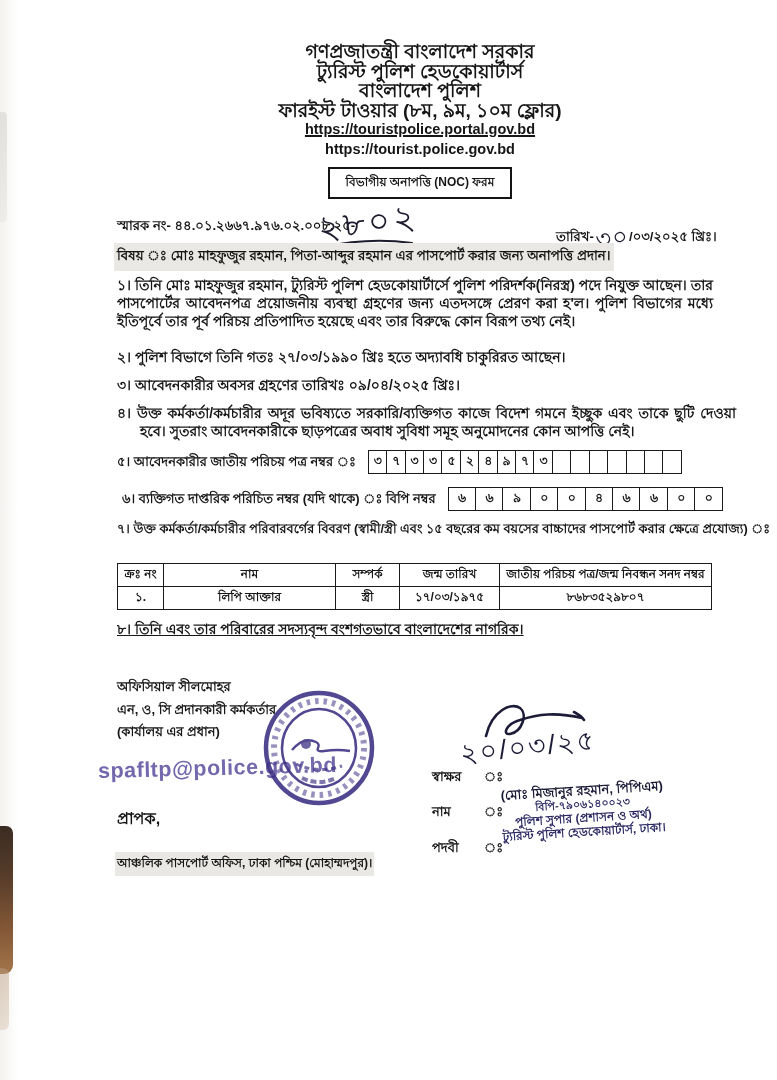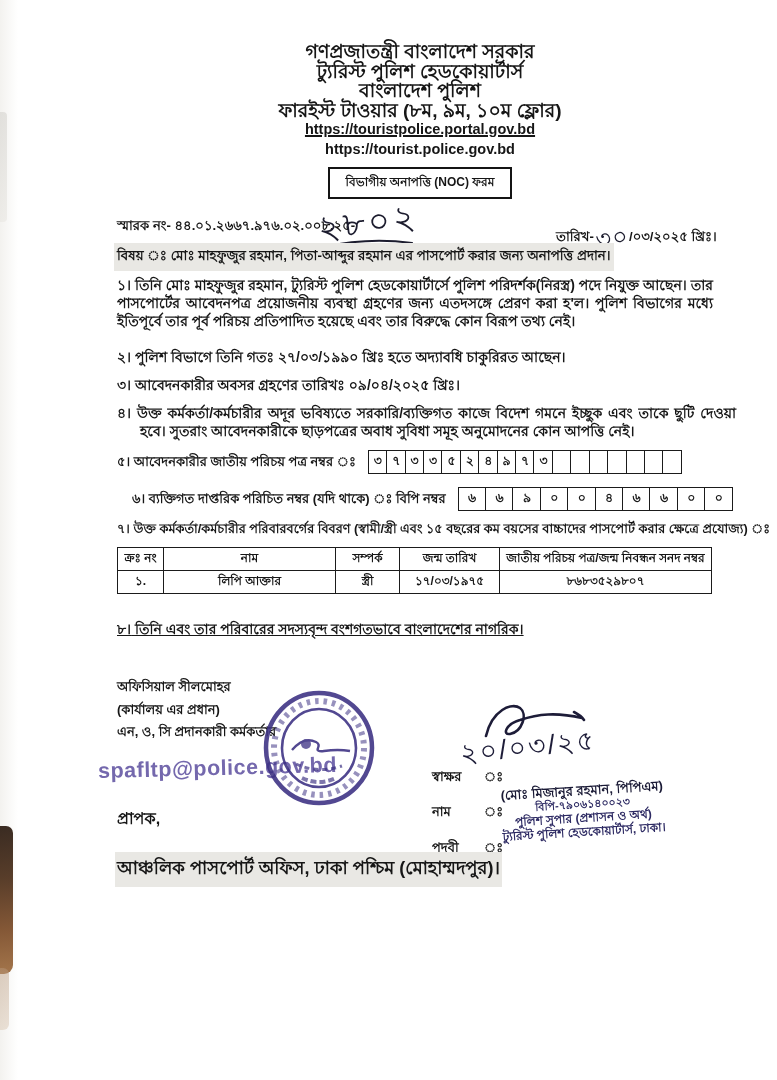--- a/index.html
+++ b/index.html
@@ -45,33 +45,33 @@
   
   .para{left:117px;width:596px;font-size:14px;font-weight:bold;line-height:18px;text-align:justify;}
   .p1{top:276px;}
   .p2{top:348px;white-space:nowrap;text-align:left;}
   .p3{top:376px;white-space:nowrap;text-align:left;}
   .p4{top:404px;padding-left:23px;text-indent:-23px;}
   .p8{top:620px;white-space:nowrap;text-align:left;text-decoration:underline;}
   
   .boxrow{display:flex;align-items:center;}
   .row5{left:117px;top:450px;}
-  .row6{left:132px;top:487px;text-align:right;}
+  .row6{left:122px;top:487px;text-align:right;}
   .boxrow .label{font-size:13px;font-weight:bold;white-space:nowrap;margin-right:12px;}
   .cells{display:flex;}
   .cells .cell{
     width:18px;height:22px;border:1.6px solid #1b1b1b;margin-right:-1.6px;
     font-size:12.5px;font-weight:bold;display:flex;align-items:center;justify-content:center;
     background:#fff;
   }
   .cells.wide .cell{width:27px;}
   
   .p7{left:117px;top:519px;font-size:12.8px;font-weight:bold;white-space:nowrap;}
   .family-table{left:117px;top:547px;}
-  table{border-collapse:collapse;table-layout:fixed;}
+  table{border-collapse:collapse;table-layout:fixed;margin-top:16px;}
   th,td{
     border:1.7px solid #1b1b1b;font-size:12px;font-weight:bold;text-align:center;
     height:22px;padding:0 2px;overflow:hidden;white-space:nowrap;
   }
   
   .seal-text{left:117px;top:676px;font-size:13px;font-weight:bold;line-height:22.5px;}
   .email{
     left:98px;top:756px;font-size:21.5px;font-weight:bold;color:#7468ad;
     transform:rotate(-1.5deg);letter-spacing:0.5px;
   }
@@ -87,21 +87,21 @@
     transform:rotate(-6deg);letter-spacing:2px;
   }
   .stamp-block{left:458px;top:783px;width:250px;text-align:center;transform:rotate(-3.5deg);}
   .stamp-block .n1{font-size:13px;font-weight:bold;color:#191935;line-height:15px;}
   .stamp-block .n2{font-size:11px;font-weight:bold;color:#2d2a63;line-height:13px;}
   .stamp-block .n3{font-size:12px;font-weight:bold;color:#2d2a63;line-height:14px;}
   .stamp-block .n4{font-size:12px;font-weight:bold;color:#2d2a63;line-height:14px;}
   
   .recip1{left:117px;top:806px;font-size:16px;font-weight:bold;}
   .recip2{
-    left:117px;top:854px;font-size:18px;font-weight:bold;white-space:nowrap;
+    left:117px;top:854px;font-size:12px;font-weight:bold;white-space:nowrap;
     background:#e9e8e4;box-shadow:0 0 0 2px #e9e8e4;
   }
   
   .artifact-main{
     left:0;top:826px;width:13px;height:148px;border-radius:0 7px 9px 0;
     background:linear-gradient(180deg,#2a1a10 0%,#4a2d18 35%,#7a4a26 70%,#9c6a3c 100%);
     opacity:.92;
   }
   .artifact-smudge{
     left:0;top:968px;width:9px;height:62px;border-radius:0 6px 6px 0;
@@ -212,22 +212,22 @@
             <td>৮৬৮৩৫২৯৮০৭</td>
           </tr>
         </tbody>
     </table>
   </div>
 
   <div class="abs para p8"><span>৮।</span> <span>তিনি এবং তার পরিবারের সদস্যবৃন্দ বংশগতভাবে বাংলাদেশের নাগরিক।</span></div>
 
   <div class="abs seal-text">
     <div>অফিসিয়াল সীলমোহর</div>
+    <div>এন, ও, সি প্রদানকারী কর্মকর্তার</div>
     <div>(কার্যালয় এর প্রধান)</div>
-    <div>এন, ও, সি প্রদানকারী কর্মকর্তার</div>
   </div>
   <div class="abs email">spafltp@police.gov.bd</div>
 
   <svg class="abs seal-svg" width="114" height="116" viewBox="0 0 114 116" opacity="0.88">
     <ellipse cx="57" cy="58" rx="53" ry="55" fill="none" stroke="#3b2f82" stroke-width="4.5"></ellipse>
     <ellipse cx="57" cy="58" rx="37" ry="39" fill="none" stroke="#3b2f82" stroke-width="2.6"></ellipse>
     <ellipse cx="57" cy="58" rx="45" ry="47" fill="none" stroke="#3b2f82" stroke-width="6" stroke-dasharray="3.5 5" opacity="0.6"></ellipse>
     <path d="M30,60 q12,-14 24,-8 q4,2 2,6 q-2,4 6,3 q14,-2 26,0" fill="none" stroke="#3b2f82" stroke-width="2.4"></path>
     <circle cx="44" cy="54" r="5" fill="#3b2f82" opacity="0.85"></circle>
     <path d="M34,74 q22,10 46,2" fill="none" stroke="#3b2f82" stroke-width="3" stroke-dasharray="5 4" opacity="0.8"></path>

